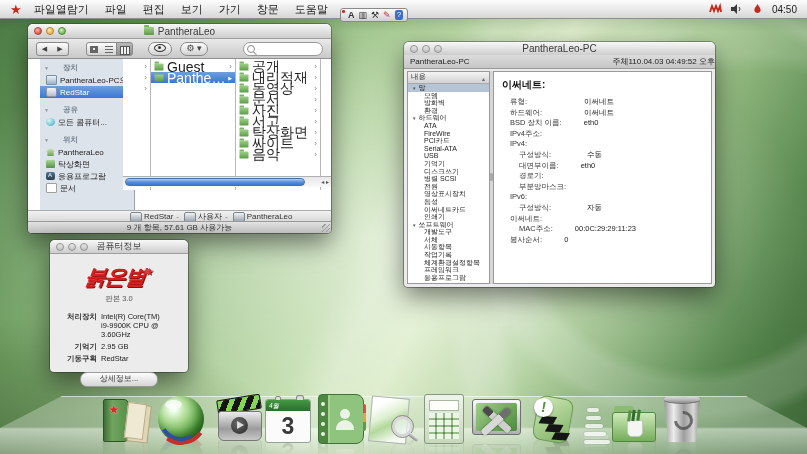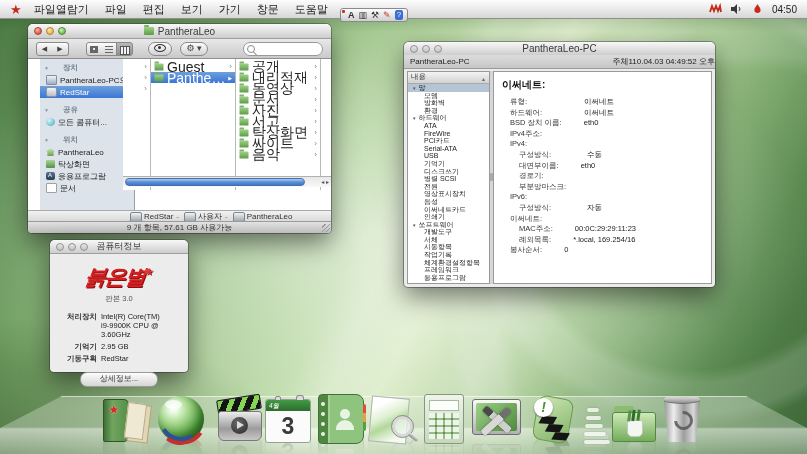--- a/index.html
+++ b/index.html
@@ -655,24 +655,20 @@
             <span class="plabel">이써네트:</span>
             <span class="pvalue"></span>
           </div>
 
           <div class="pline lvl2">
             <span class="plabel">MAC주소:</span>
             <span class="pvalue">00:0C:29:29:11:23</span>
           </div>
 
 
-          <div class="pline lvl2">
-            <span class="plabel">례외목록:</span>
-            <span class="pvalue">*.local, 169.254/16</span>
-          </div>
 
           <div class="pline lvl1">
             <span class="plabel">봉사순서:</span>
             <span class="pvalue">0</span>
           </div>
 
       </div>
     </div>
   </div>
 

